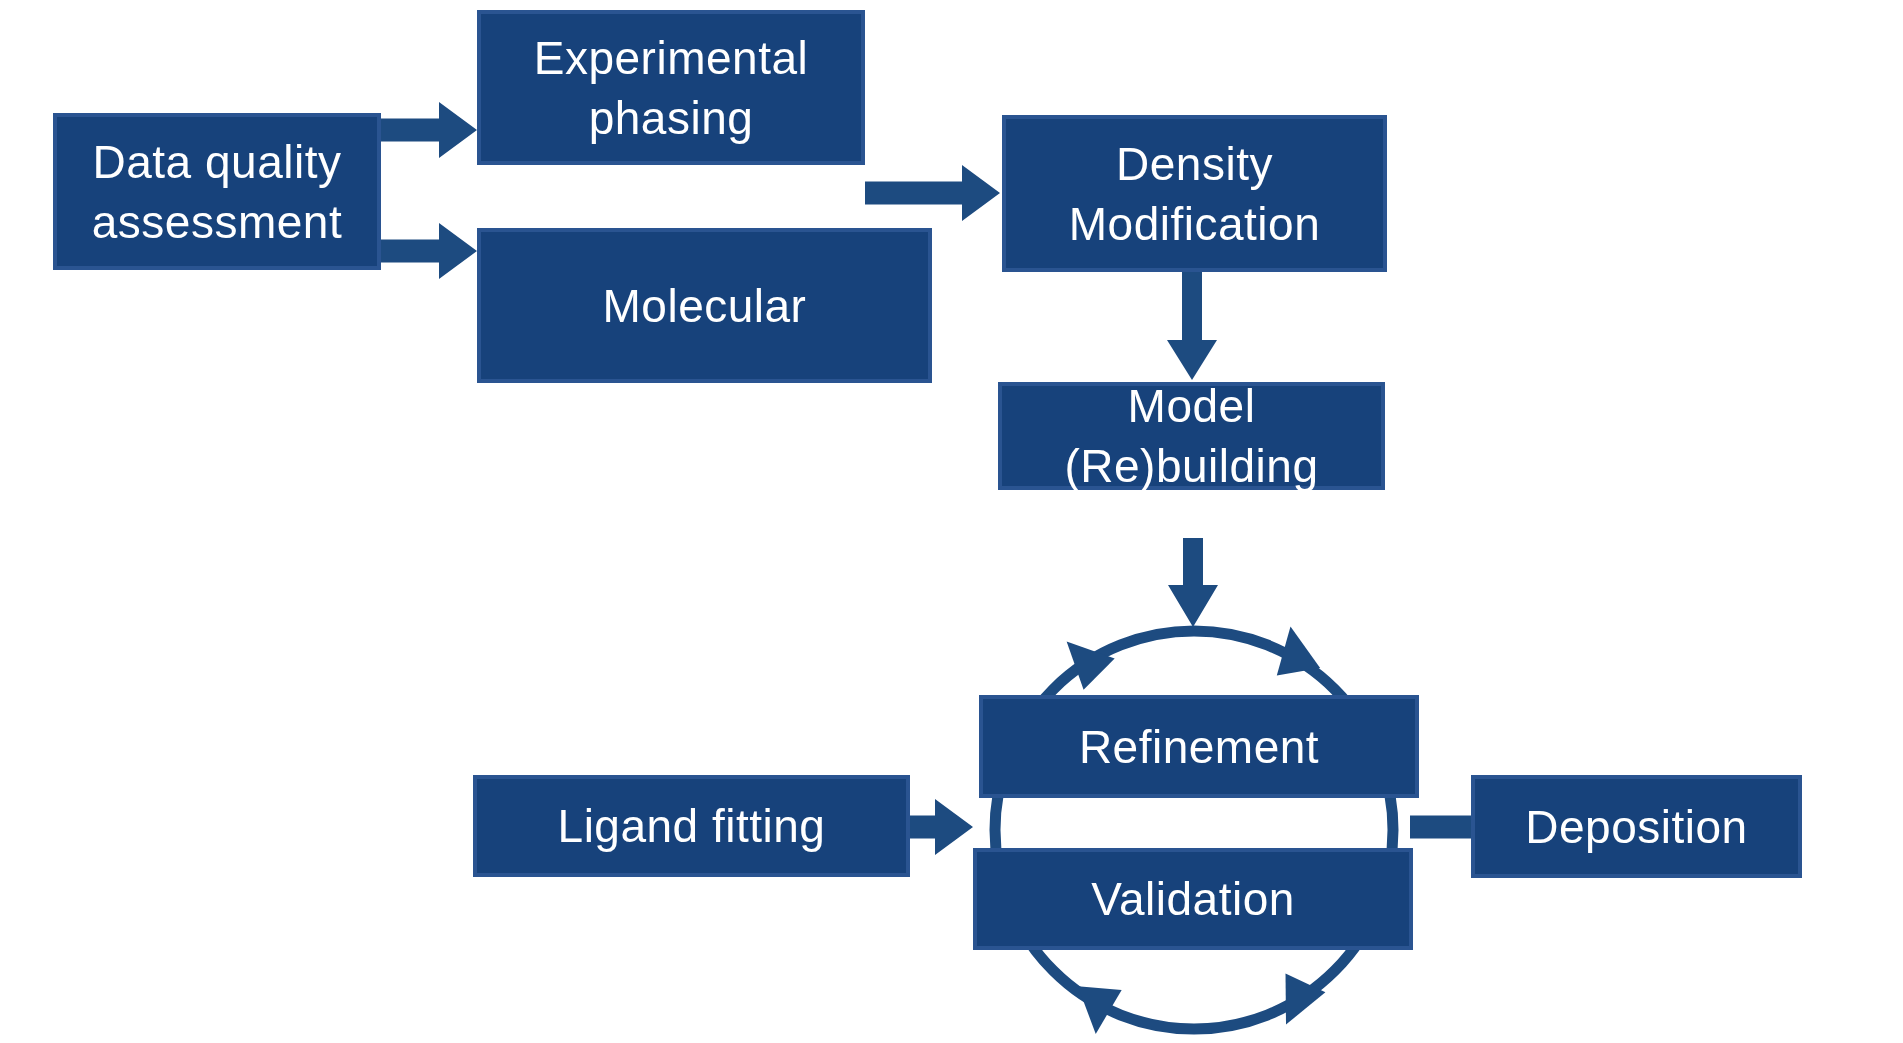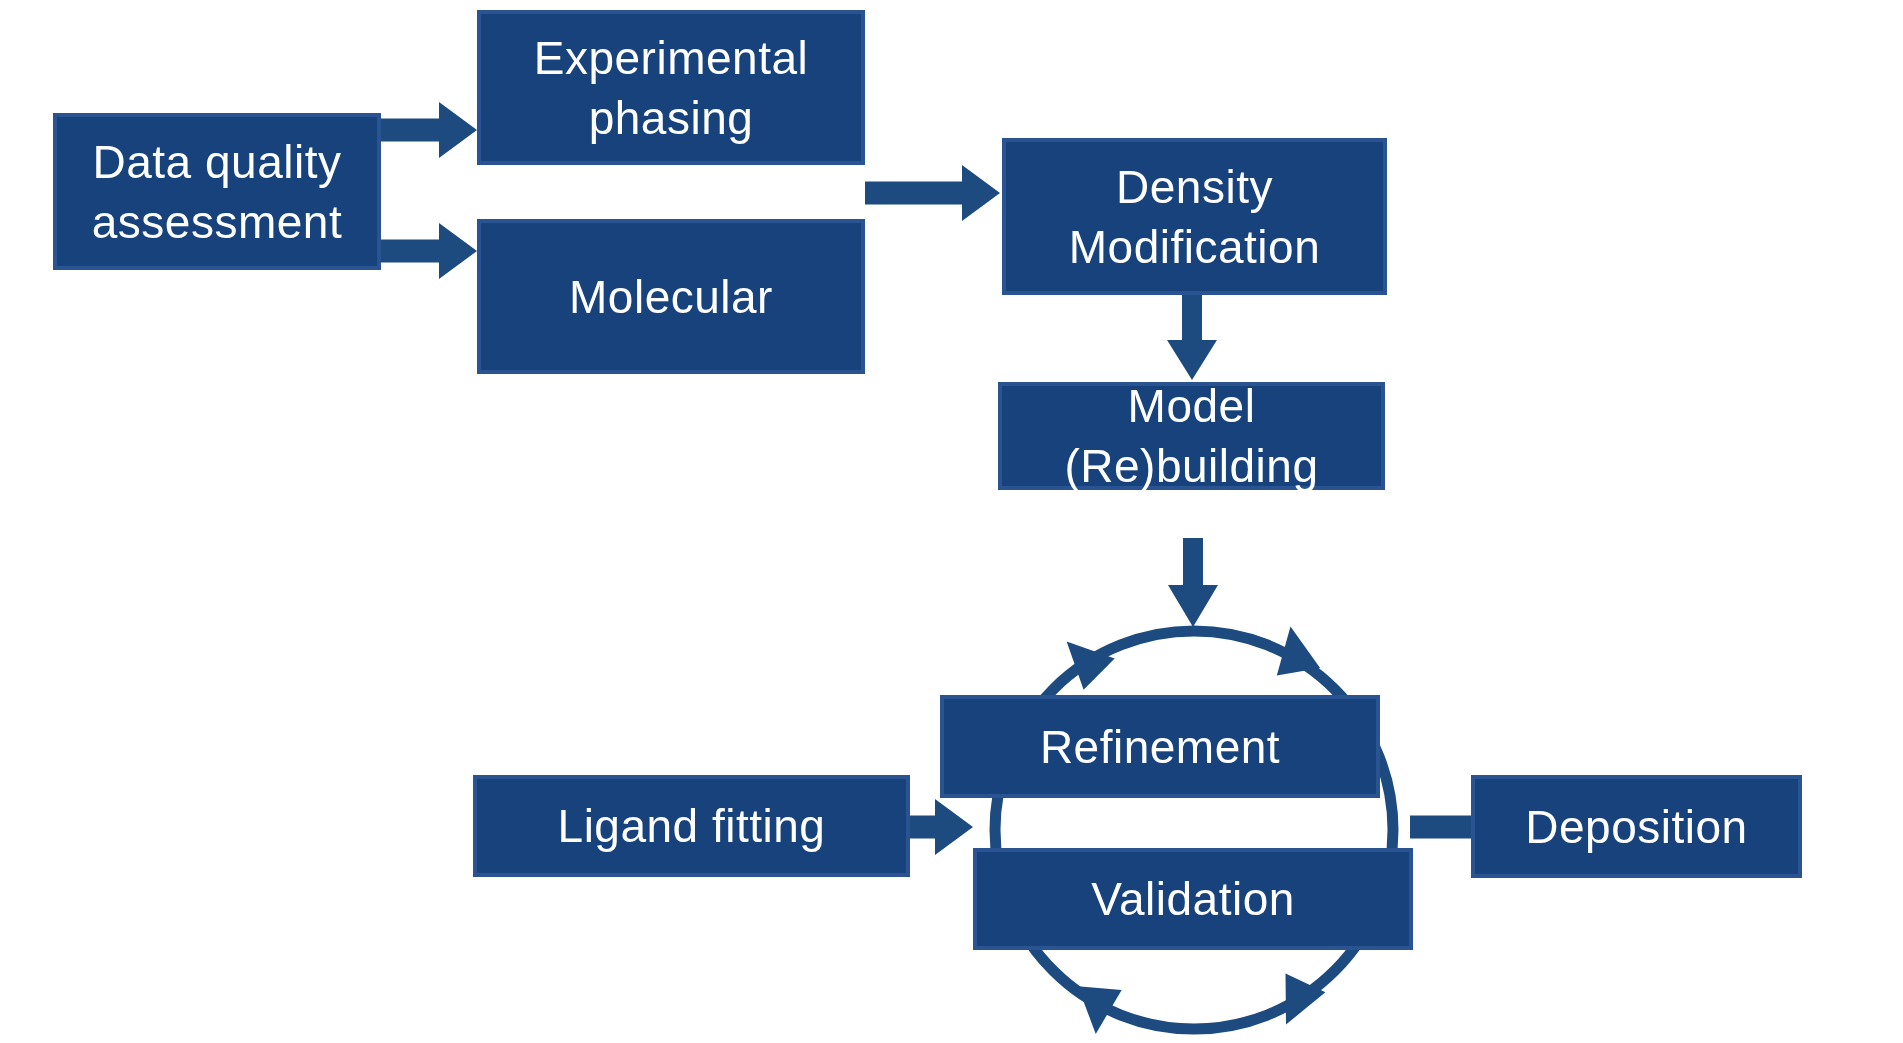--- a/index.html
+++ b/index.html
@@ -64,35 +64,35 @@
   <div class="node" style="left:13px;top:113px;width:328px;height:157px;margin-left:40px;">
     <span>Data quality</span>
     <span>assessment</span>
   </div>
 
   <div class="node" style="left:477px;top:10px;width:388px;height:155px;">
     <span>Experimental</span>
     <span>phasing</span>
   </div>
 
-  <div class="node" style="left:477px;top:219px;width:388px;height:155px;">
+  <div class="node" style="left:477px;top:228px;width:455px;height:155px;">
     <span>Molecular</span>
   </div>
 
-  <div class="node" style="left:1002px;top:115px;width:385px;height:157px;margin-top:23px;">
+  <div class="node" style="left:1002px;top:115px;width:385px;height:157px;">
     <span>Density</span>
     <span>Modification</span>
   </div>
 
   <div class="node" style="left:998px;top:382px;width:387px;height:108px;">
     <span>Model</span>
     <span>(Re)building</span>
   </div>
 
-  <div class="node" style="left:940px;top:695px;width:440px;height:103px;">
+  <div class="node" style="left:979px;top:695px;width:440px;height:103px;">
     <span>Refinement</span>
   </div>
 
   <div class="node" style="left:973px;top:848px;width:440px;height:102px;align-items:center;">
     <span>Validation</span>
   </div>
 
   <div class="node" style="left:473px;top:775px;width:437px;height:102px;">
     <span>Ligand fitting</span>
   </div>

